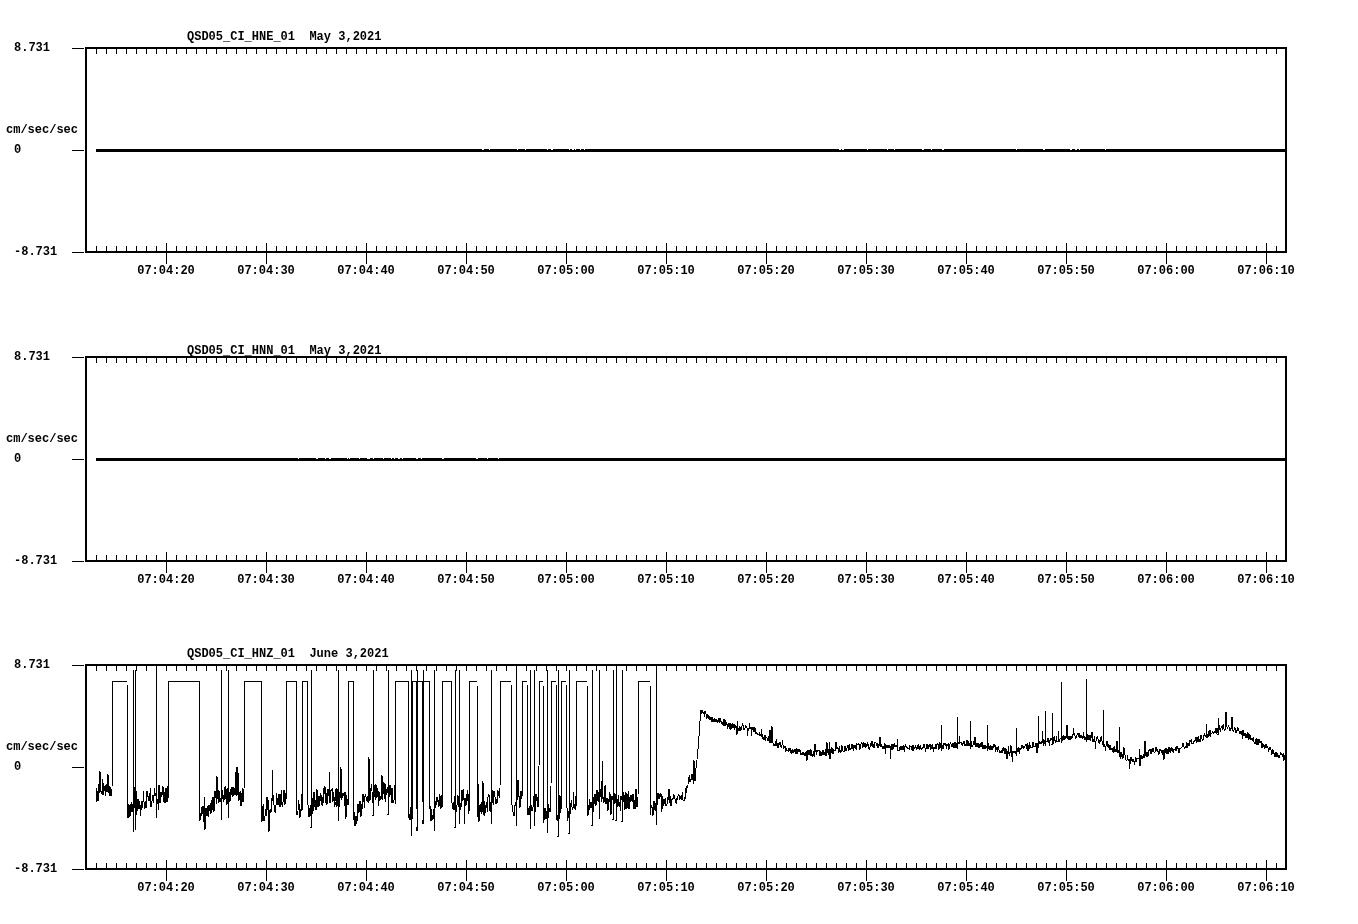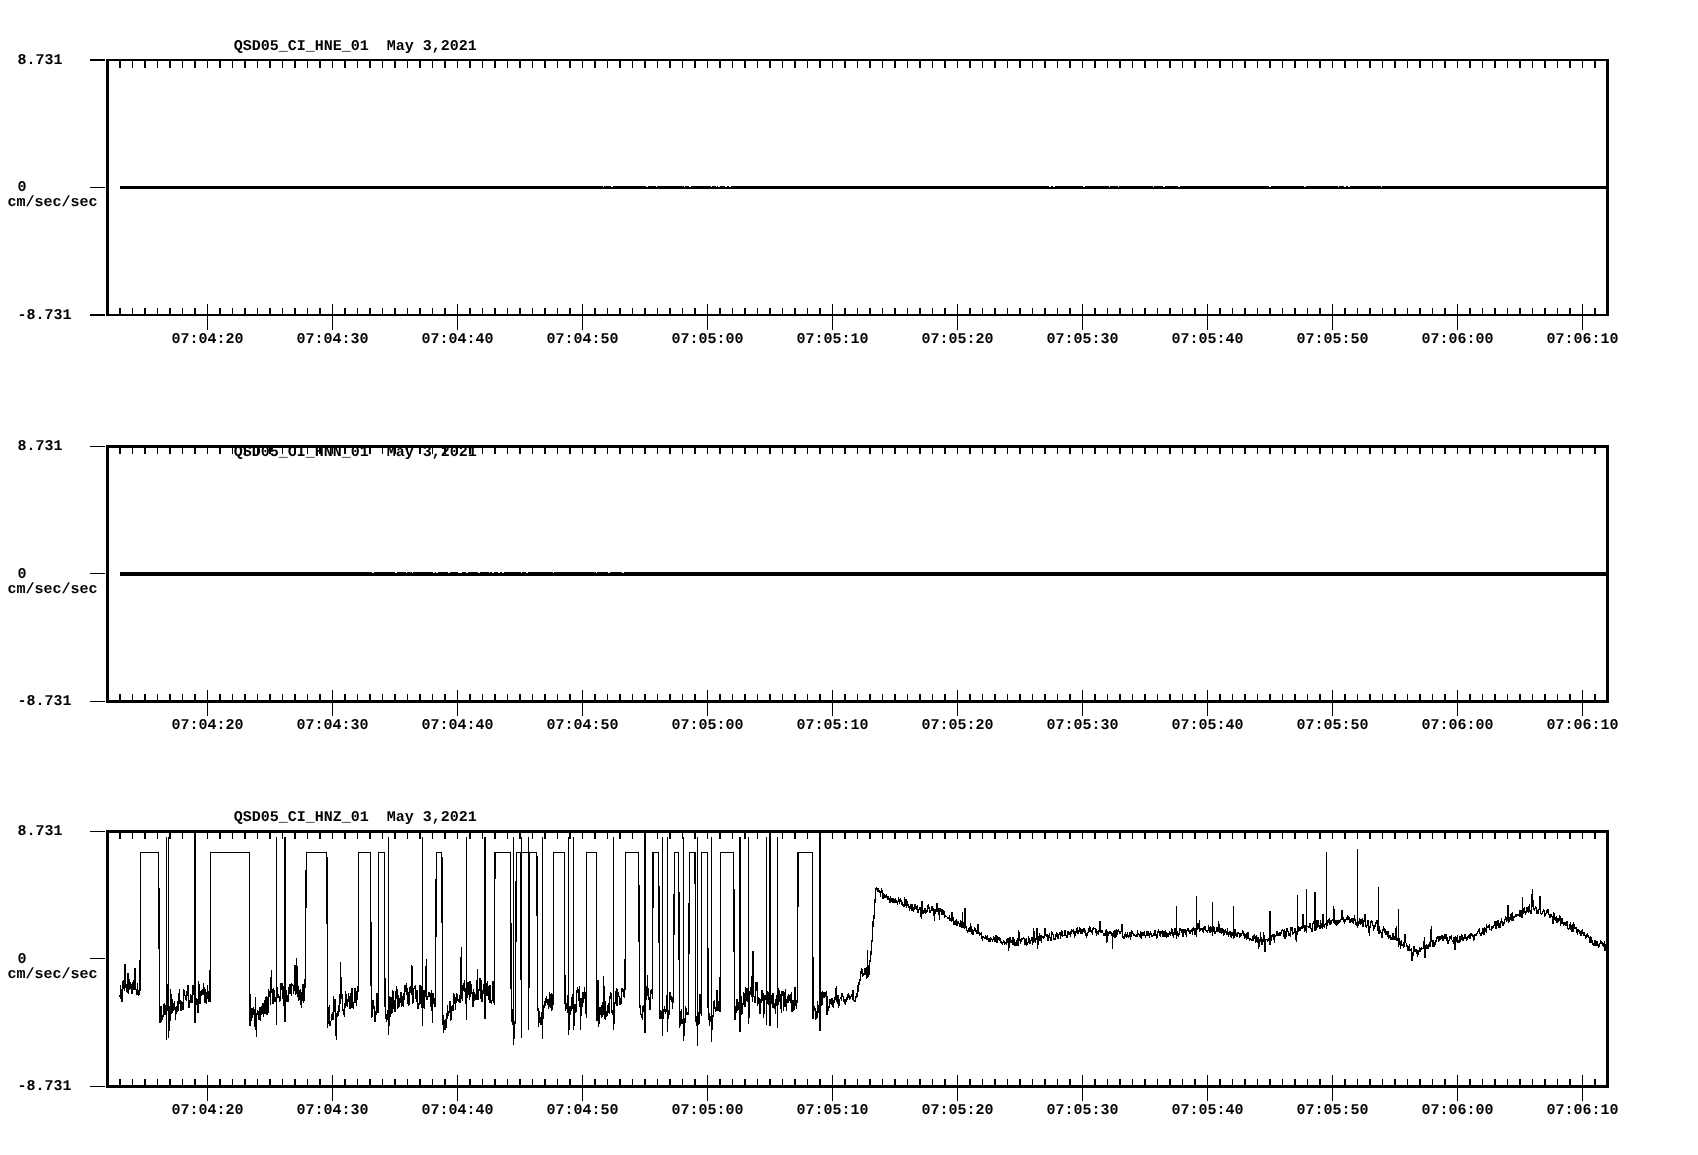--- a/index.html
+++ b/index.html
@@ -6,21 +6,21 @@
   .fig{position:relative;width:1358px;height:912px;background:#ffffff;overflow:hidden;
        font-family:Liberation Mono, monospace;padding-left:44px;}
   svg{position:absolute;left:0;top:0;shape-rendering:crispEdges;}
   .bx{fill:none;stroke:#000;stroke-width:2;}
   .tk{stroke:#000;stroke-width:1;fill:none;}
   .fl{stroke:#000;stroke-width:3;fill:none;}
   .wv{stroke:#000;stroke-width:1;fill:none;}
   .lab{position:absolute;color:#000;font-weight:bold;font-size:12px;line-height:14px;}
   .t{white-space:pre;}
   .yl{width:49px;}
-  .un{width:74px;text-align:left;margin-top:32px;}
+  .un{width:74px;text-align:left;}
   .xl{position:absolute;color:#000;font-weight:bold;font-size:12px;line-height:14px;
       width:68px;text-align:center;}
 </style>
 </head>
 <body>
 
 <div class="fig">
   <svg id="fig" width="1358" height="924" viewBox="0 0 1358 924">
       <g>
         <rect x="86" y="48" width="1200" height="204" class="bx"></rect>
@@ -99,27 +99,27 @@
     </svg>
 
   <div id="labels">
 
     <div class="lab t" style="left:187px;top:30px">QSD05_CI_HNE_01  May 3,2021</div>
     <div class="lab yl" style="left:14px;top:41px">8.731</div>
     <div class="lab un" style="left:6px;top:123px">cm/sec/sec</div>
     <div class="lab yl" style="left:14px;top:143px">0</div>
     <div class="lab yl" style="left:14px;top:245px">-8.731</div>
 
-    <div class="lab t" style="left:187px;top:355px">QSD05_CI_HNN_01  May 3,2021</div>
+    <div class="lab t" style="left:187px;top:344px">QSD05_CI_HNN_01  May 3,2021</div>
     <div class="lab yl" style="left:14px;top:350px">8.731</div>
     <div class="lab un" style="left:6px;top:432px">cm/sec/sec</div>
     <div class="lab yl" style="left:14px;top:452px">0</div>
     <div class="lab yl" style="left:14px;top:554px">-8.731</div>
 
-    <div class="lab t" style="left:187px;top:647px">QSD05_CI_HNZ_01  May 3,2021</div>
+    <div class="lab t" style="left:187px;top:647px">QSD05_CI_HNZ_01  June 3,2021</div>
     <div class="lab yl" style="left:14px;top:658px">8.731</div>
     <div class="lab un" style="left:6px;top:740px">cm/sec/sec</div>
     <div class="lab yl" style="left:14px;top:760px">0</div>
     <div class="lab yl" style="left:14px;top:862px">-8.731</div>
   <div class="xl" style="left: 132px; top: 264px;">07:04:20</div>
       <div class="xl" style="left: 232px; top: 264px;">07:04:30</div>
       <div class="xl" style="left: 332px; top: 264px;">07:04:40</div>
       <div class="xl" style="left: 432px; top: 264px;">07:04:50</div>
       <div class="xl" style="left: 532px; top: 264px;">07:05:00</div>
       <div class="xl" style="left: 632px; top: 264px;">07:05:10</div>

